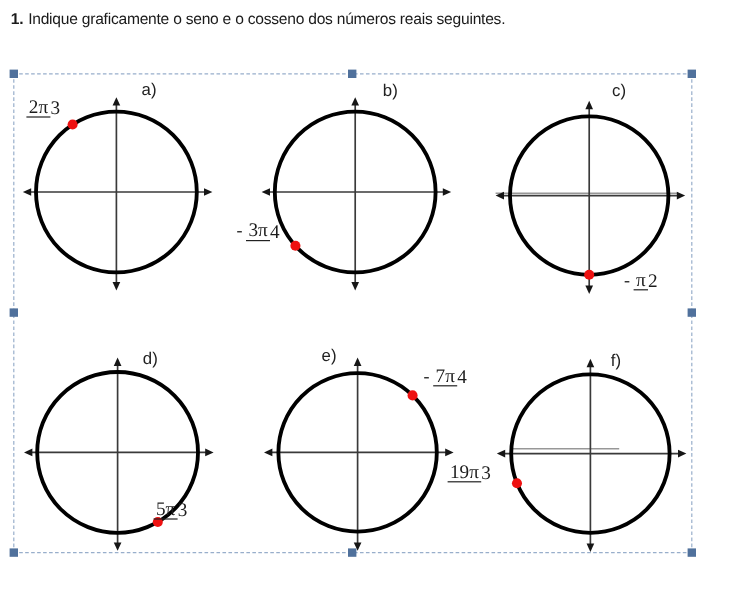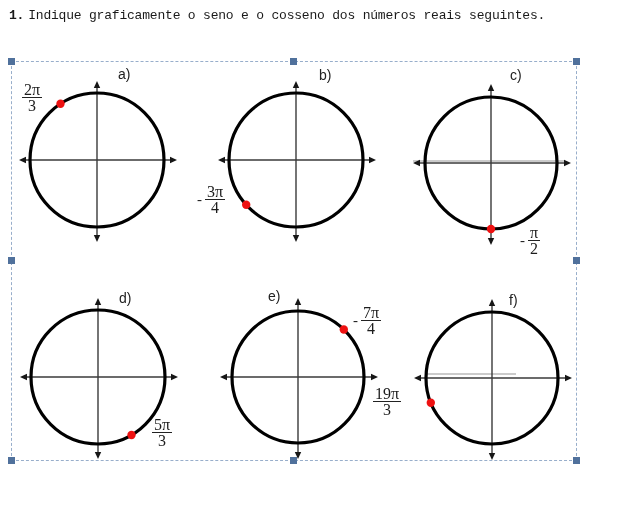--- a/index.html
+++ b/index.html
@@ -4,21 +4,21 @@
 <style>
   html,body{margin:0;padding:0}
   body{
     width:622px;height:511px;position:relative;background:#ffffff;
     font-family:"Liberation Sans",sans-serif;overflow:hidden;
     --c-point:#ee1111;--c-circle:#000000;--c-axis:#3a3a3a;
     --c-selborder:#98aecb;--c-handle:#50719c;--c-text:#1a1a1a;
   }
   .title{
     position:absolute;left:9px;top:8px;font-size:13px;letter-spacing:-0.2px;
-    color:var(--c-text);white-space:nowrap;font-family:Liberation Mono, monospace;
+    color:var(--c-text);white-space:nowrap;
   }
   .title b{margin-right:4px}
   .selection{
     position:absolute;left:11px;top:61px;width:566px;height:400px;
     border:1px dashed var(--c-selborder);box-sizing:border-box;
   }
   .handle{
     position:absolute;width:7px;height:7px;background:var(--c-handle);
   }
   .h-tl{left:-4px;top:-4px}.h-tc{left:calc(50% - 4px);top:-4px}.h-tr{right:-4px;top:-4px}
@@ -36,25 +36,25 @@
     position:absolute;font-size:14px;color:#222;white-space:nowrap;
   }
   #lab0{left:106px;top:4px}#lab1{left:307px;top:5px}#lab2{left:498px;top:5px}
   #lab3{left:107px;top:228px}#lab4{left:256px;top:226px}#lab5{left:497px;top:230px}
   .frac{
     position:absolute;display:flex;align-items:center;
     font-family:"Liberation Serif",serif;font-size:16px;color:#1c1c1c;
   }
   .frac .sign{margin-right:3px;font-size:15px}
   .frac .sign:empty{display:none}
-  .frac .stack{display:inline-flex;flex-direction:column;text-align:center}
+  .frac .stack{display:inline-flex;}
   .frac .num{display:block;line-height:13px;padding:0 2px 1px;border-bottom:1.4px solid #222}
   .frac .den{display:block;line-height:13px;padding-top:1px}
   #fr0{left:10px;top:21px}#fr1{left:185px;top:123px}#fr2{left:508px;top:164px}
-  #fr3{left:140px;top:356px}#fr4{left:341px;top:244px}#fr5{left:361px;top:325px}
+  #fr3{left:116px;top:356px}#fr4{left:341px;top:244px}#fr5{left:361px;top:325px}
 </style>
 </head>
 <body style="--c-point: #ee1111; --c-circle: #000000; --c-axis: #3a3a3a; --c-selborder: #98aecb; --c-handle: #50719c; --c-text: #1a1a1a;">
 
 <div class="title"><b>1.</b><span>Indique graficamente o seno e o cosseno dos números reais seguintes.</span></div>
 
 <div class="selection">
   <div class="handle h-tl"></div>
   <div class="handle h-tc"></div>
   <div class="handle h-tr"></div>

